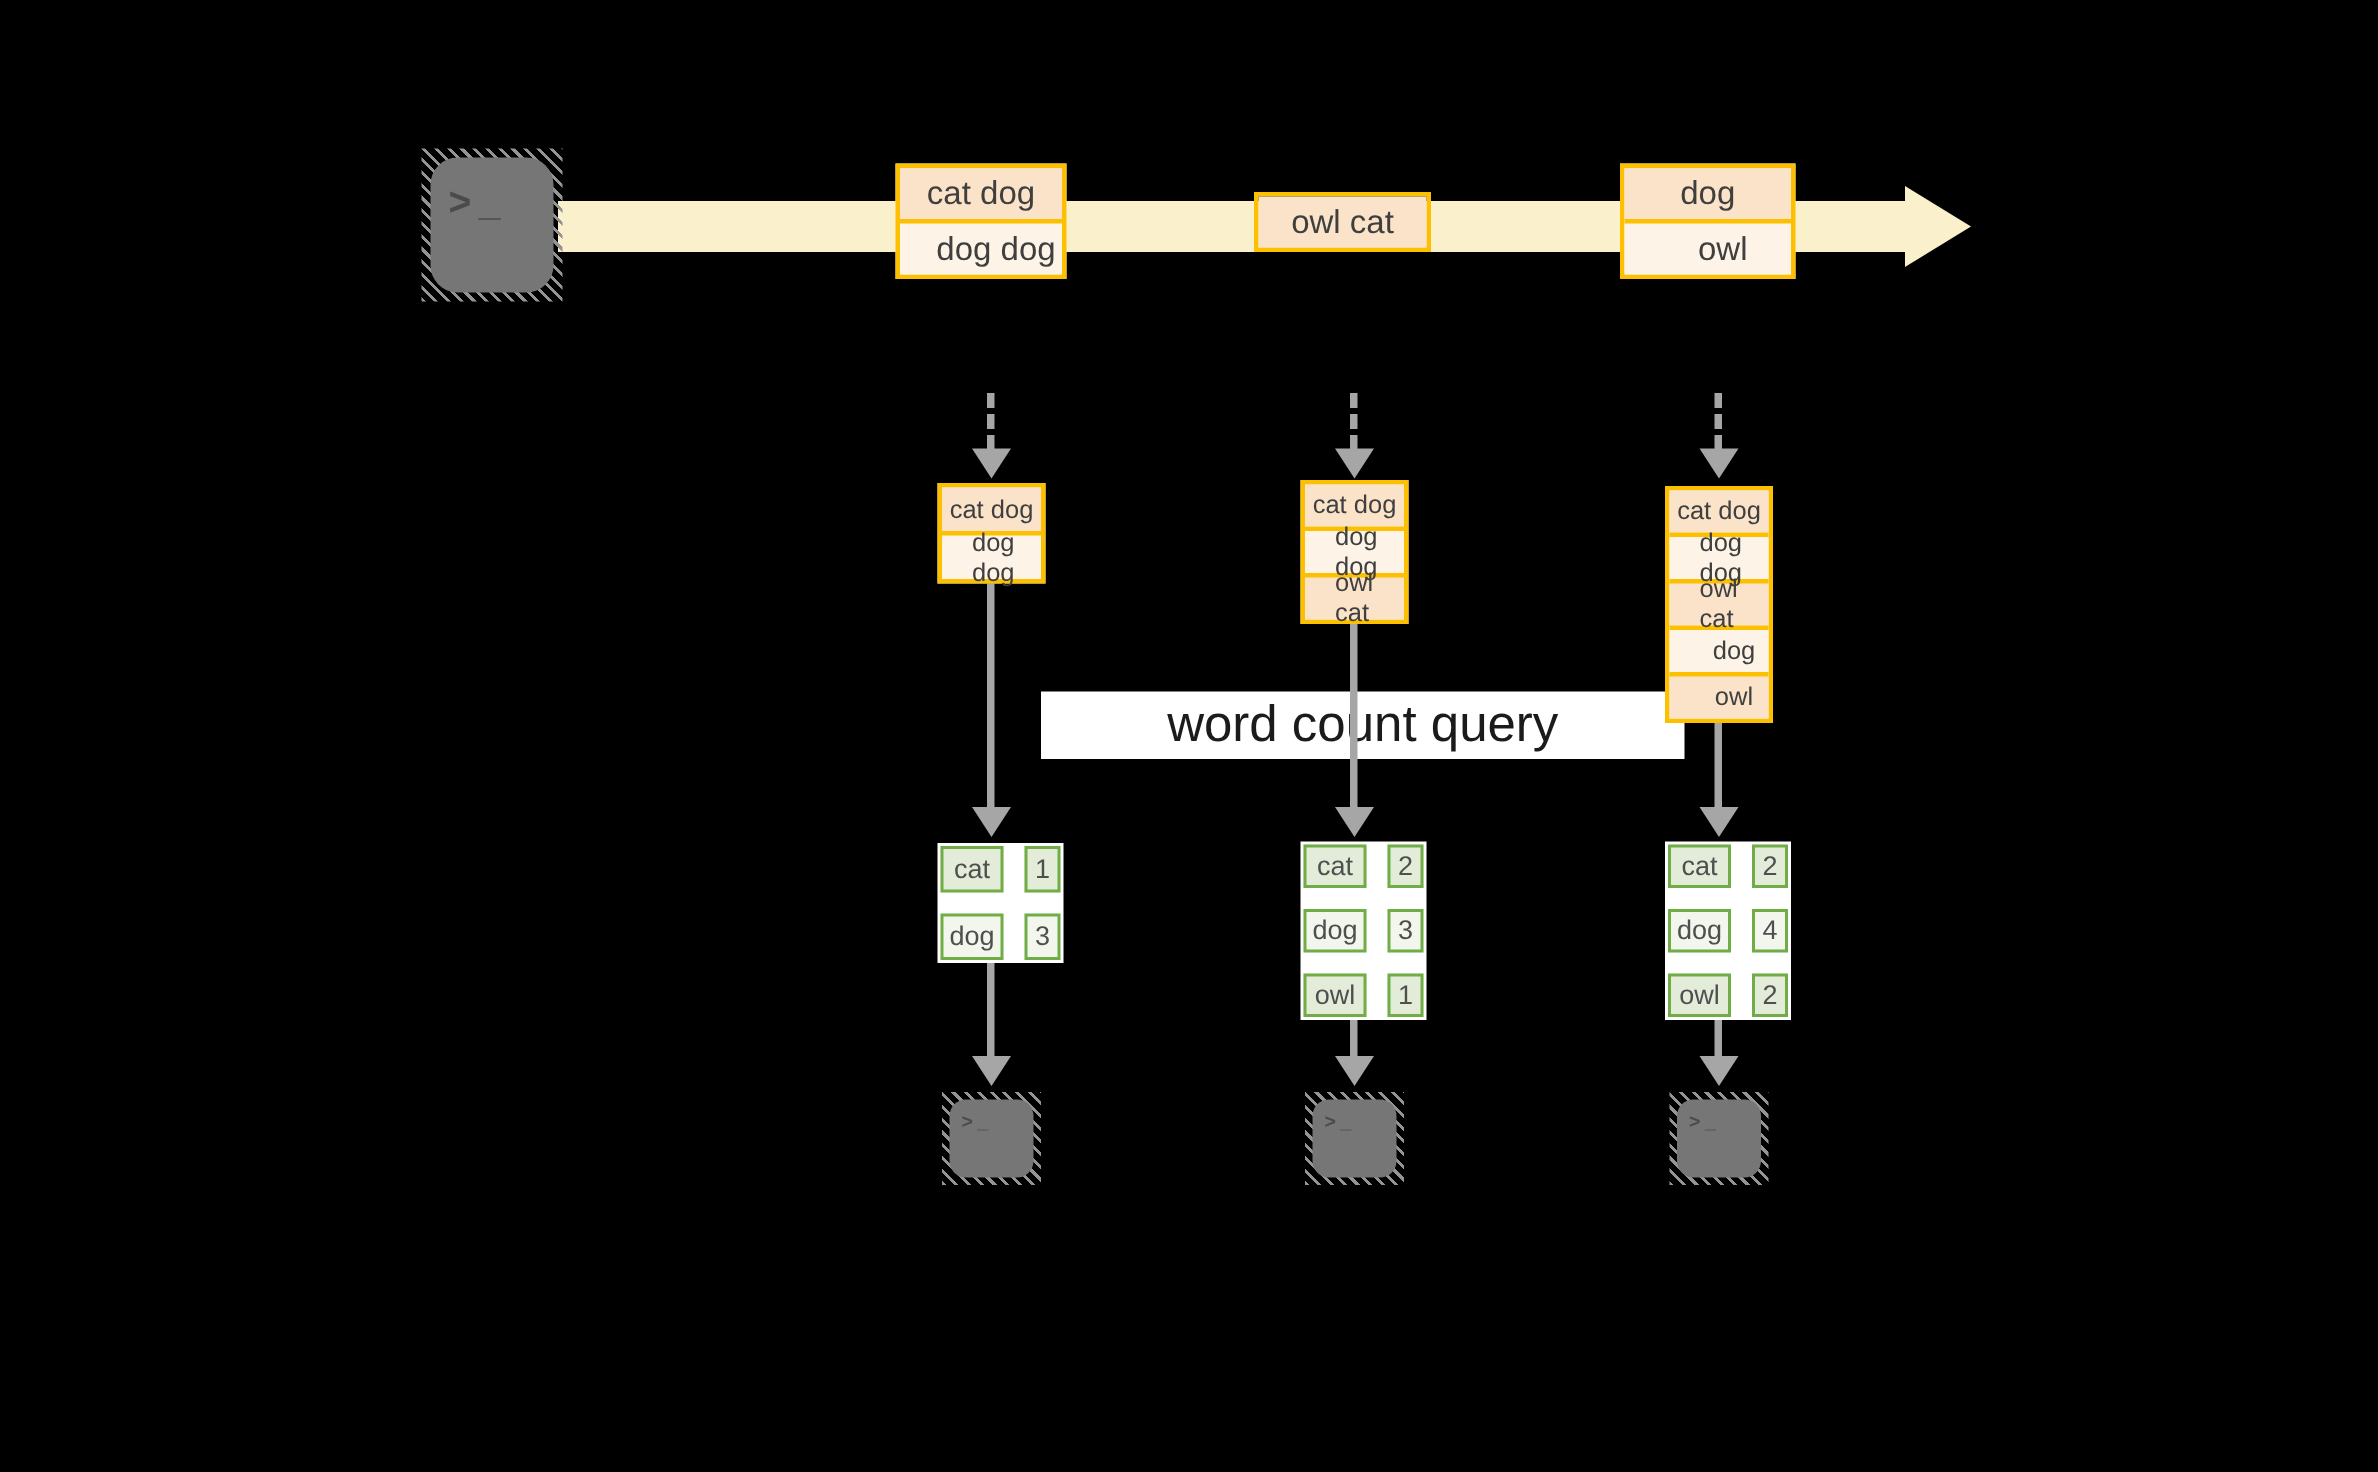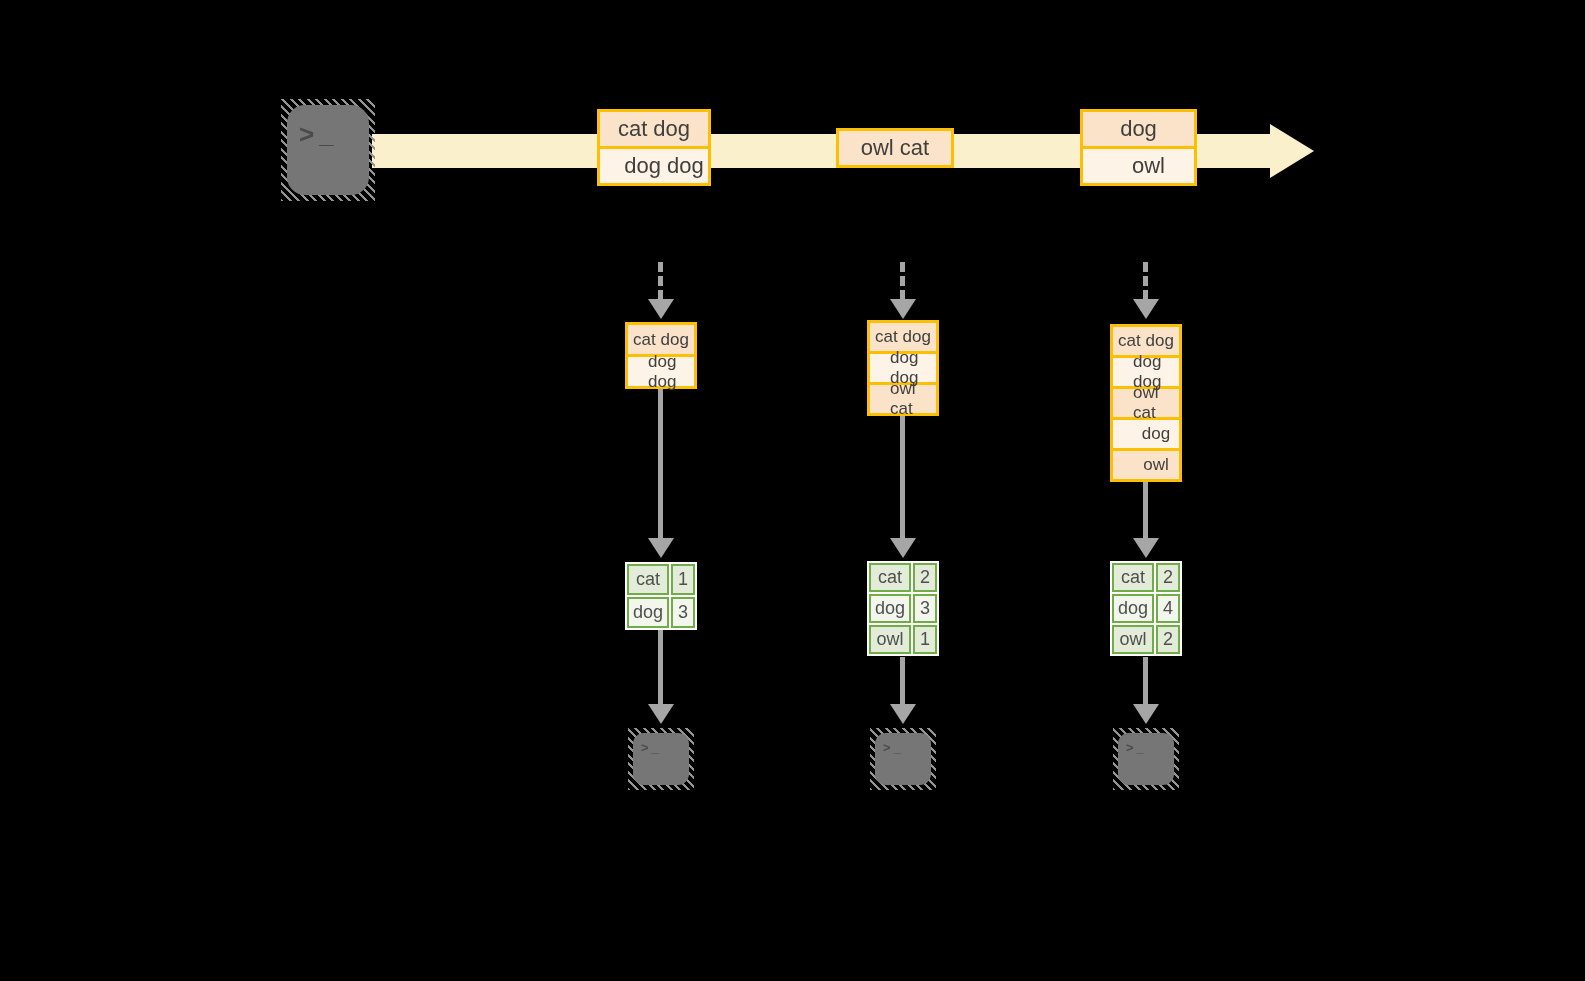--- a/index.html
+++ b/index.html
@@ -27,21 +27,21 @@
   .cream { background:var(--cream-fill); }
   
   .vline { position:absolute; width:5px; background:var(--arrow-gray); z-index:2; }
   .vdash { position:absolute; width:0; border-left:5px dashed var(--arrow-gray); z-index:2; }
   .ahead { position:absolute; width:0; height:0; z-index:2;
     border-left:13px solid transparent; border-right:13px solid transparent; border-top:20px solid var(--arrow-gray); }
   
   .banner { position:absolute; left:694px; top:461px; width:429px; height:45px; background:var(--query-bg); z-index:1;
     display:flex; align-items:center; justify-content:center; color:var(--query-text); font-size:34px; }
   
-  .gtable { position:absolute; display:grid; grid-template-columns:42px 24px; gap:2px; padding:2px; background:#fff; z-index:3; }
+  .gtable { position:absolute; display:grid; grid-template-columns:42px 24px; gap:14px; padding:2px; background:#fff; z-index:3; }
   .gtable .gcell { border:2px solid var(--green-border); display:flex; align-items:center; justify-content:center;
     color:#4f4f4f; font-size:18px; height:25px; }
   .gtable.two-rows .gcell { height:27px; }
   .g-dark { background:var(--green-dark); }
   .g-light { background:var(--green-light); }
 </style>
 </head>
 <body>
 
 <div class="canvas">
@@ -84,20 +84,21 @@
     <div class="cell peach" style="height:28px;">owl cat</div>
   </div>
   <div class="obox buffer-size" style="left:1110px;top:324px;width:66px;">
     <div class="cell peach" style="height:28px;">cat dog</div>
     <div class="cell cream" style="height:28px;">dog dog</div>
     <div class="cell peach" style="height:28px;">owl cat</div>
     <div class="cell cream" style="height:28px;">dog</div>
     <div class="cell peach" style="height:28px;">owl</div>
   </div>
 
+  <div class="banner">word count query</div>
 
   <div class="vline" style="left:658px;top:389px;height:150px;"></div>
   <div class="ahead" style="left:648px;top:538px;"></div>
   <div class="vline" style="left:900px;top:416px;height:123px;"></div>
   <div class="ahead" style="left:890px;top:538px;"></div>
   <div class="vline" style="left:1143px;top:482px;height:57px;"></div>
   <div class="ahead" style="left:1133px;top:538px;"></div>
 
   <div class="gtable two-rows" style="left:625px;top:562px;">
     <div class="gcell g-dark">cat</div>

